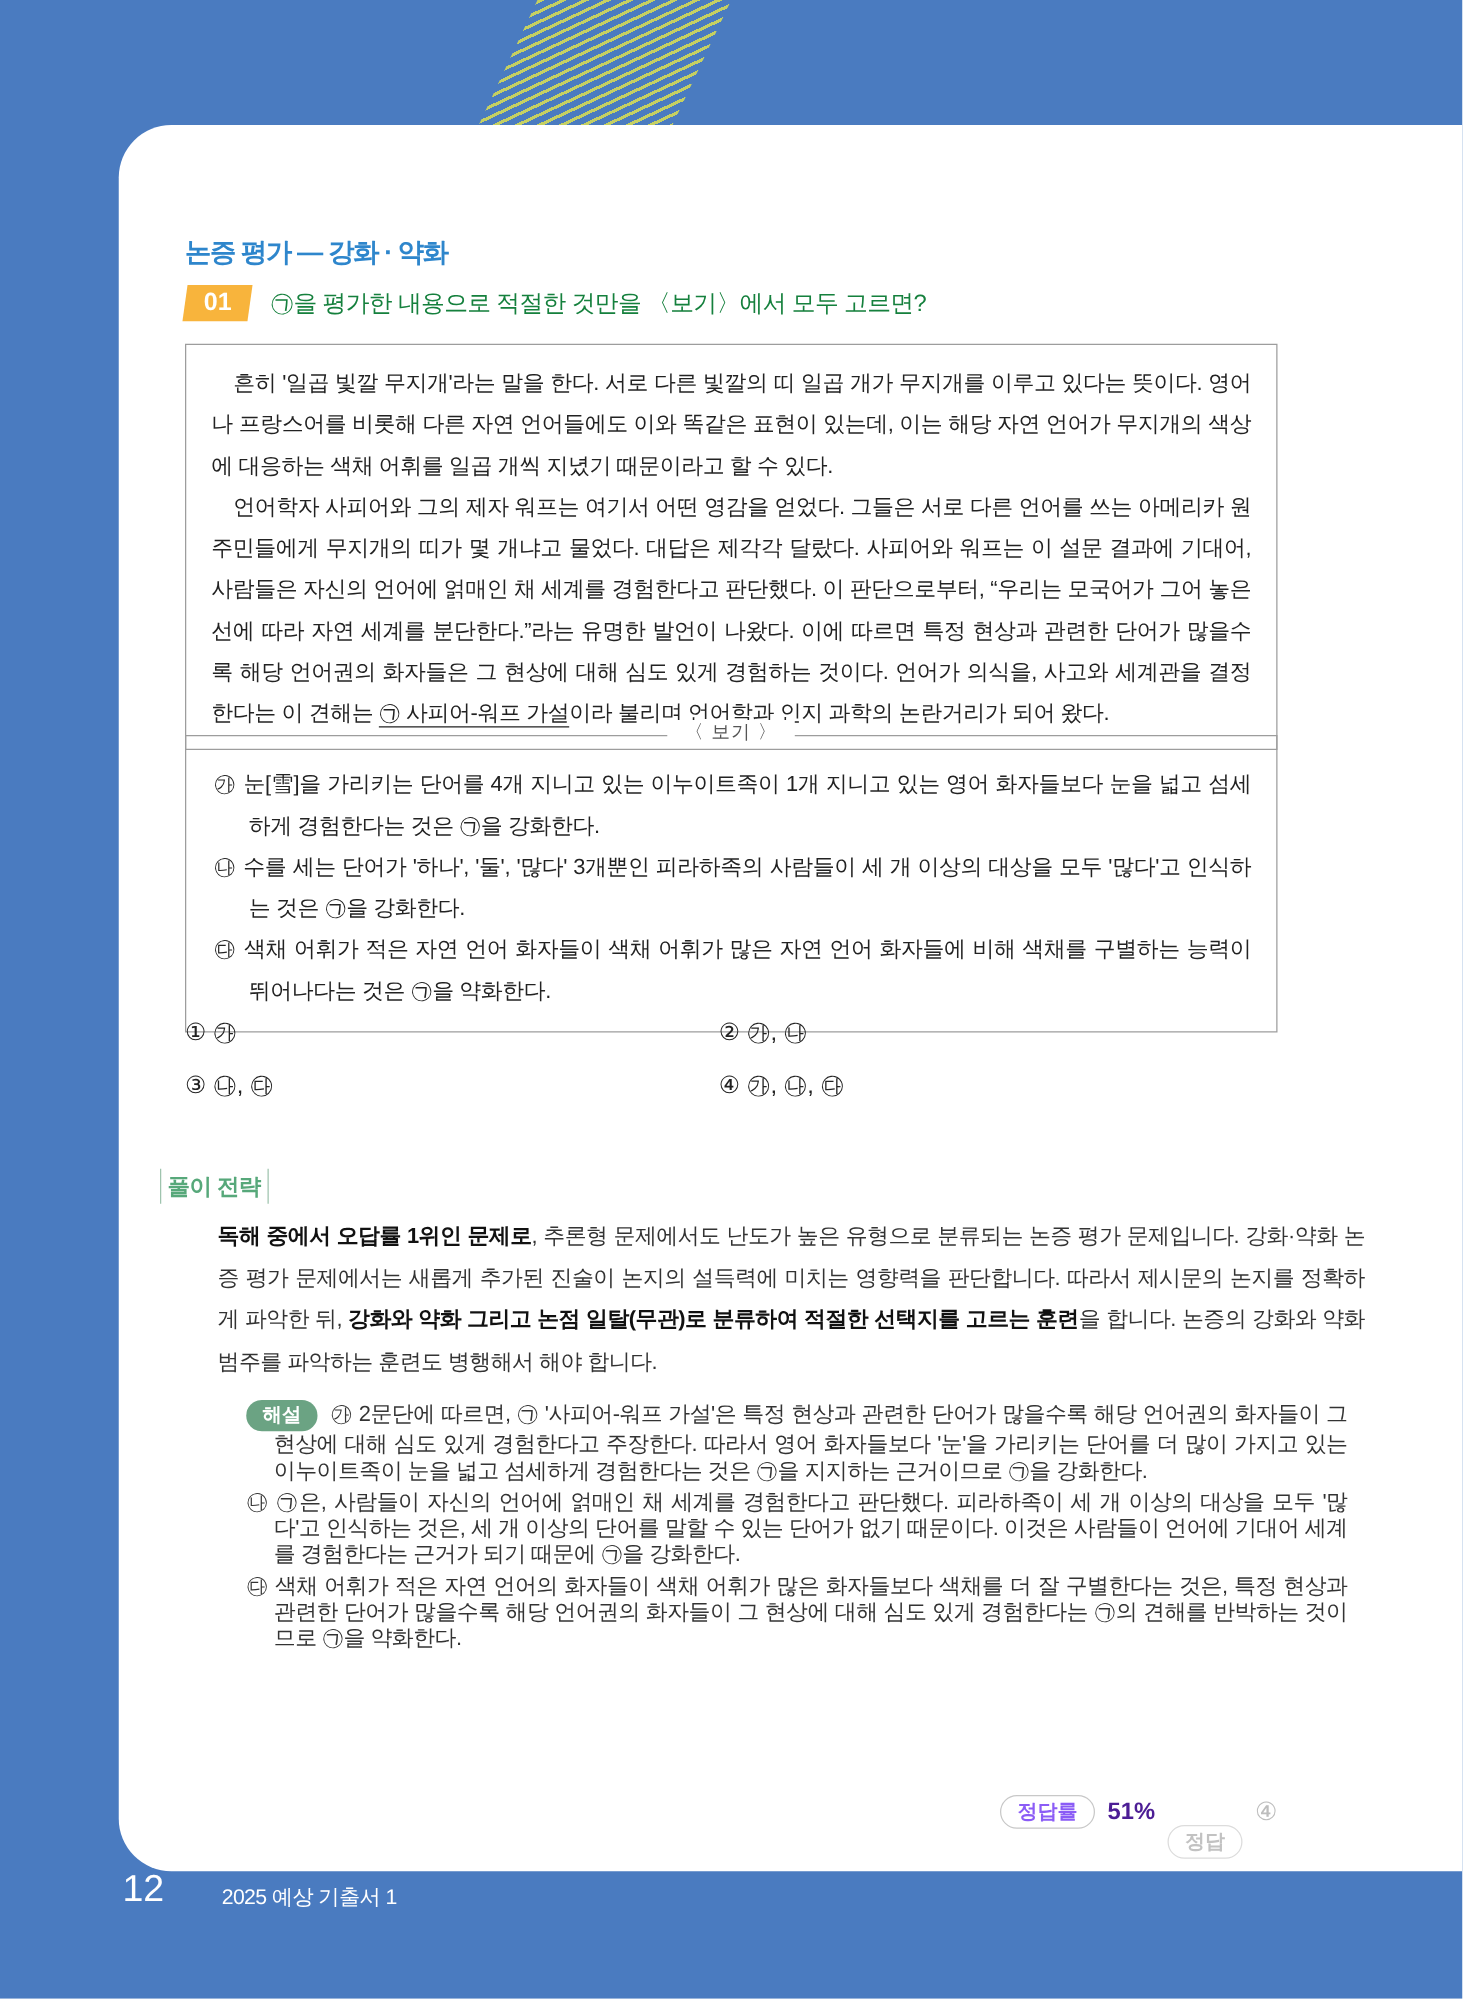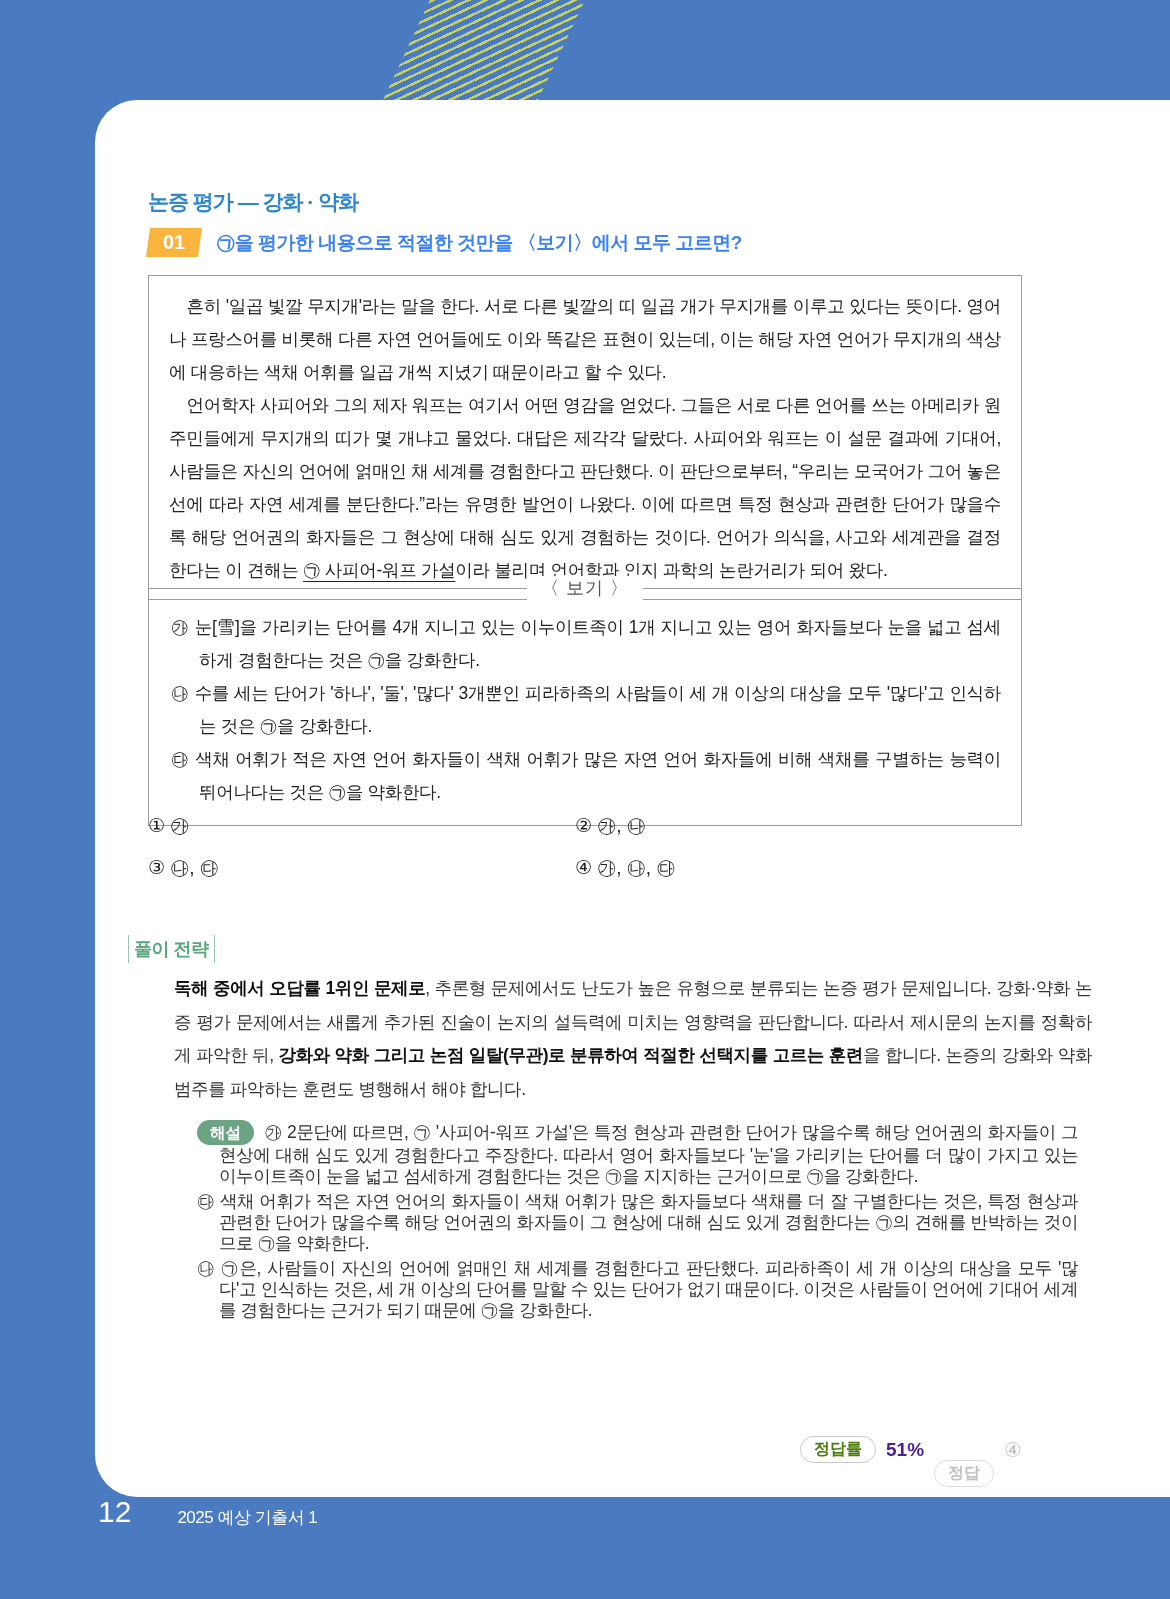--- a/index.html
+++ b/index.html
@@ -29,37 +29,37 @@
     position:absolute; left:53px; top:88px;
     color:#2e86cc; font-size:21px; font-weight:bold; letter-spacing:-1px;
   }
   
   .q-row { position:absolute; left:53px; top:128px; display:flex; align-items:center; gap:16px; }
   .q-num {
     background:#f8b43c; color:#ffffff; font-weight:bold; font-size:20px;
     padding:3px 15px; transform:skewX(-8deg);
   }
   .q-num span { display:inline-block; transform:skewX(8deg); }
-  .q-text { color:#3b82f6; font-size:19px; font-weight:bold; letter-spacing:-0.5px; }
+  .q-text { color:#15803d; font-size:19px; font-weight:normal; letter-spacing:-0.5px; }
   
   .passage-box {
     position:absolute; left:53px; top:175px; width:874px;
     border:1px solid #9d9d9d; padding:14px 20px 12px 20px;
     font-size:17.5px; line-height:33px; color:#222; letter-spacing:-0.3px;
   }
   .passage-box p { text-indent:1em; text-align:justify; }
   .underlined { text-decoration:underline; text-underline-offset:5px; }
   
   .boki-box {
     position:absolute; left:53px; top:488px; width:874px;
     border:1px solid #9d9d9d; padding:22px 20px 16px 22px;
   }
   .boki-label {
     position:absolute; left:50%; top:-13px; transform:translateX(-50%);
-    background:#ffffff; padding:0 14px; color:#555; font-size:18px; letter-spacing:1px;
+    background:#ffffff; padding:0 14px; color:#555; font-size:15px; letter-spacing:1px;
     white-space:nowrap;
   }
   .boki-item {
     font-size:17.5px; line-height:33px; color:#222; letter-spacing:-0.3px;
     padding-left:28px; text-indent:-28px; text-align:justify;
   }
   .boki-item .mk { margin-right:6px; }
   
   .choices {
     position:absolute; left:53px; top:713px; width:760px;
@@ -89,21 +89,21 @@
     padding:2px 13px; margin-right:10px; text-indent:0; letter-spacing:0;
   }
   .expl-item .mk { margin-right:5px; }
   
   .answer-row {
     position:absolute; right:148px; top:1312px;
     display:flex; align-items:center; gap:10px;
   }
   .pill {
     border:1.5px solid #c8c8c8; border-radius:15px; padding:2px 13px;
-    color:#4d7c0f; font-size:16px; font-weight:bold;
+    color:#8b5cf6; font-size:16px; font-weight:bold;
   }
   .pill.light { border-color:#dcdcdc; color:#c2c2c2;margin-top:48px; }
   .rate-val { color:#4c1d95; font-size:19px; font-weight:bold; }
   .ans-val { color:#bdbdbd; font-size:20px; }
   
   .footer { position:absolute; left:98px; top:1495px; display:flex; align-items:flex-end; gap:46px; color:#ffffff; }
   .footer .pg { font-size:30px; font-weight:300; }
   .footer .bk { font-size:17px; letter-spacing:-0.5px; }
   .icon-clipboard { width:36px; height:44px; }
 </style>
@@ -141,22 +141,22 @@
       <div>③ ㉯, ㉰</div>
       <div>④ ㉮, ㉯, ㉰</div>
     </div>
 
     <div class="strategy-label">풀이 전략</div>
 
     <div class="strategy-text"><b>독해 중에서 오답률 1위인 문제로</b><span>, 추론형 문제에서도 난도가 높은 유형으로 분류되는 논증 평가 문제입니다. 강화·약화 논증 평가 문제에서는 새롭게 추가된 진술이 논지의 설득력에 미치는 영향력을 판단합니다. 따라서 제시문의 논지를 정확하게 파악한 뒤, </span><b>강화와 약화 그리고 논점 일탈(무관)로 분류하여 적절한 선택지를 고르는 훈련</b><span>을 합니다. 논증의 강화와 약화 범주를 파악하는 훈련도 병행해서 해야 합니다.</span></div>
 
     <div class="expl">
       <div class="expl-item"><span class="expl-badge">해설</span><span class="mk">㉮</span><span>2문단에 따르면, ㉠ '사피어-워프 가설'은 특정 현상과 관련한 단어가 많을수록 해당 언어권의 화자들이 그 현상에 대해 심도 있게 경험한다고 주장한다. 따라서 영어 화자들보다 '눈'을 가리키는 단어를 더 많이 가지고 있는 이누이트족이 눈을 넓고 섬세하게 경험한다는 것은 ㉠을 지지하는 근거이므로 ㉠을 강화한다.</span></div>
+      <div class="expl-item"><span class="mk">㉯</span><span>㉠은, 사람들이 자신의 언어에 얽매인 채 세계를 경험한다고 판단했다. 피라하족이 세 개 이상의 대상을 모두 '많다'고 인식하는 것은, 세 개 이상의 단어를 말할 수 있는 단어가 없기 때문이다. 이것은 사람들이 언어에 기대어 세계를 경험한다는 근거가 되기 때문에 ㉠을 강화한다.</span></div>
       <div class="expl-item"><span class="mk">㉰</span><span>색채 어휘가 적은 자연 언어의 화자들이 색채 어휘가 많은 화자들보다 색채를 더 잘 구별한다는 것은, 특정 현상과 관련한 단어가 많을수록 해당 언어권의 화자들이 그 현상에 대해 심도 있게 경험한다는 ㉠의 견해를 반박하는 것이므로 ㉠을 약화한다.</span></div>
-      <div class="expl-item"><span class="mk">㉯</span><span>㉠은, 사람들이 자신의 언어에 얽매인 채 세계를 경험한다고 판단했다. 피라하족이 세 개 이상의 대상을 모두 '많다'고 인식하는 것은, 세 개 이상의 단어를 말할 수 있는 단어가 없기 때문이다. 이것은 사람들이 언어에 기대어 세계를 경험한다는 근거가 되기 때문에 ㉠을 강화한다.</span></div>
     </div>
 
     <div class="answer-row">
       <span class="pill">정답률</span>
       <span class="rate-val">51%</span>
       <span class="pill light">정답</span>
       <span class="ans-val">④</span>
     </div>
 
   </div>

